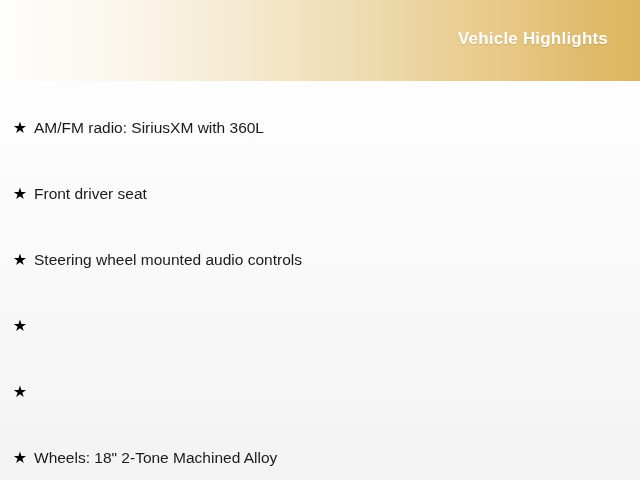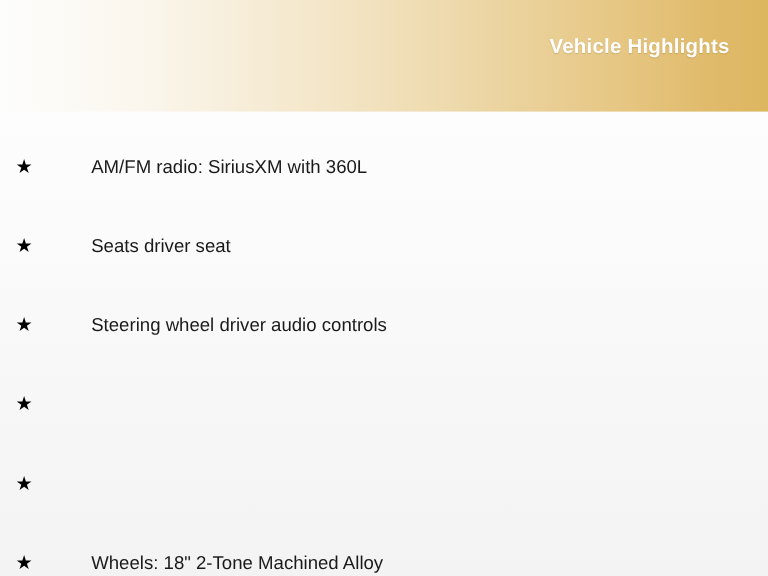--- a/index.html
+++ b/index.html
@@ -16,21 +16,21 @@
   .page {
     position: relative;
     width: 640px;
     height: 480px;
     box-sizing: border-box;
     background: linear-gradient(180deg, #ffffff 0%, #fbfbfb 40%, #f3f3f3 100%);
   }
   .header-band {
     position: relative;
     width: 640px;
-    height: 93px;
+    height: 81px;
     background: linear-gradient(90deg,
         #fdfdfc 0%,
         #fbf7ee 18%,
         #f5e9cf 38%,
         #eedaae 58%,
         #e7c988 78%,
         #e0bb6c 92%,
         #ddb65f 100%);
   }
   .header-title {
@@ -62,47 +62,46 @@
     font-size: 16px;
     line-height: 1;
     color: #000000;
     text-align: center;
   }
   .highlight-label {
     font-size: 15.5px;
     color: #1a1a1a;
     padding-left: 4px;
     white-space: nowrap;
-    margin-left: 42px;
   }
 </style>
 </head>
 <body>
 
 <div class="page">
 
   <div class="header-band">
     <div class="header-title">Vehicle Highlights</div>
   </div>
 
   <ul class="highlights">
 
     <li class="highlight-item">
       <span class="bullet-icon">★</span>
       <span class="highlight-label">AM/FM radio: SiriusXM with 360L</span>
     </li>
 
     <li class="highlight-item">
       <span class="bullet-icon">★</span>
-      <span class="highlight-label">Seats driver seat</span>
+      <span class="highlight-label">Front driver seat</span>
     </li>
 
     <li class="highlight-item">
       <span class="bullet-icon">★</span>
-      <span class="highlight-label">Steering wheel driver audio controls</span>
+      <span class="highlight-label">Steering wheel mounted audio controls</span>
     </li>
 
     <li class="highlight-item">
       <span class="bullet-icon">★</span>
     </li>
 
     <li class="highlight-item">
       <span class="bullet-icon">★</span>
     </li>
 

